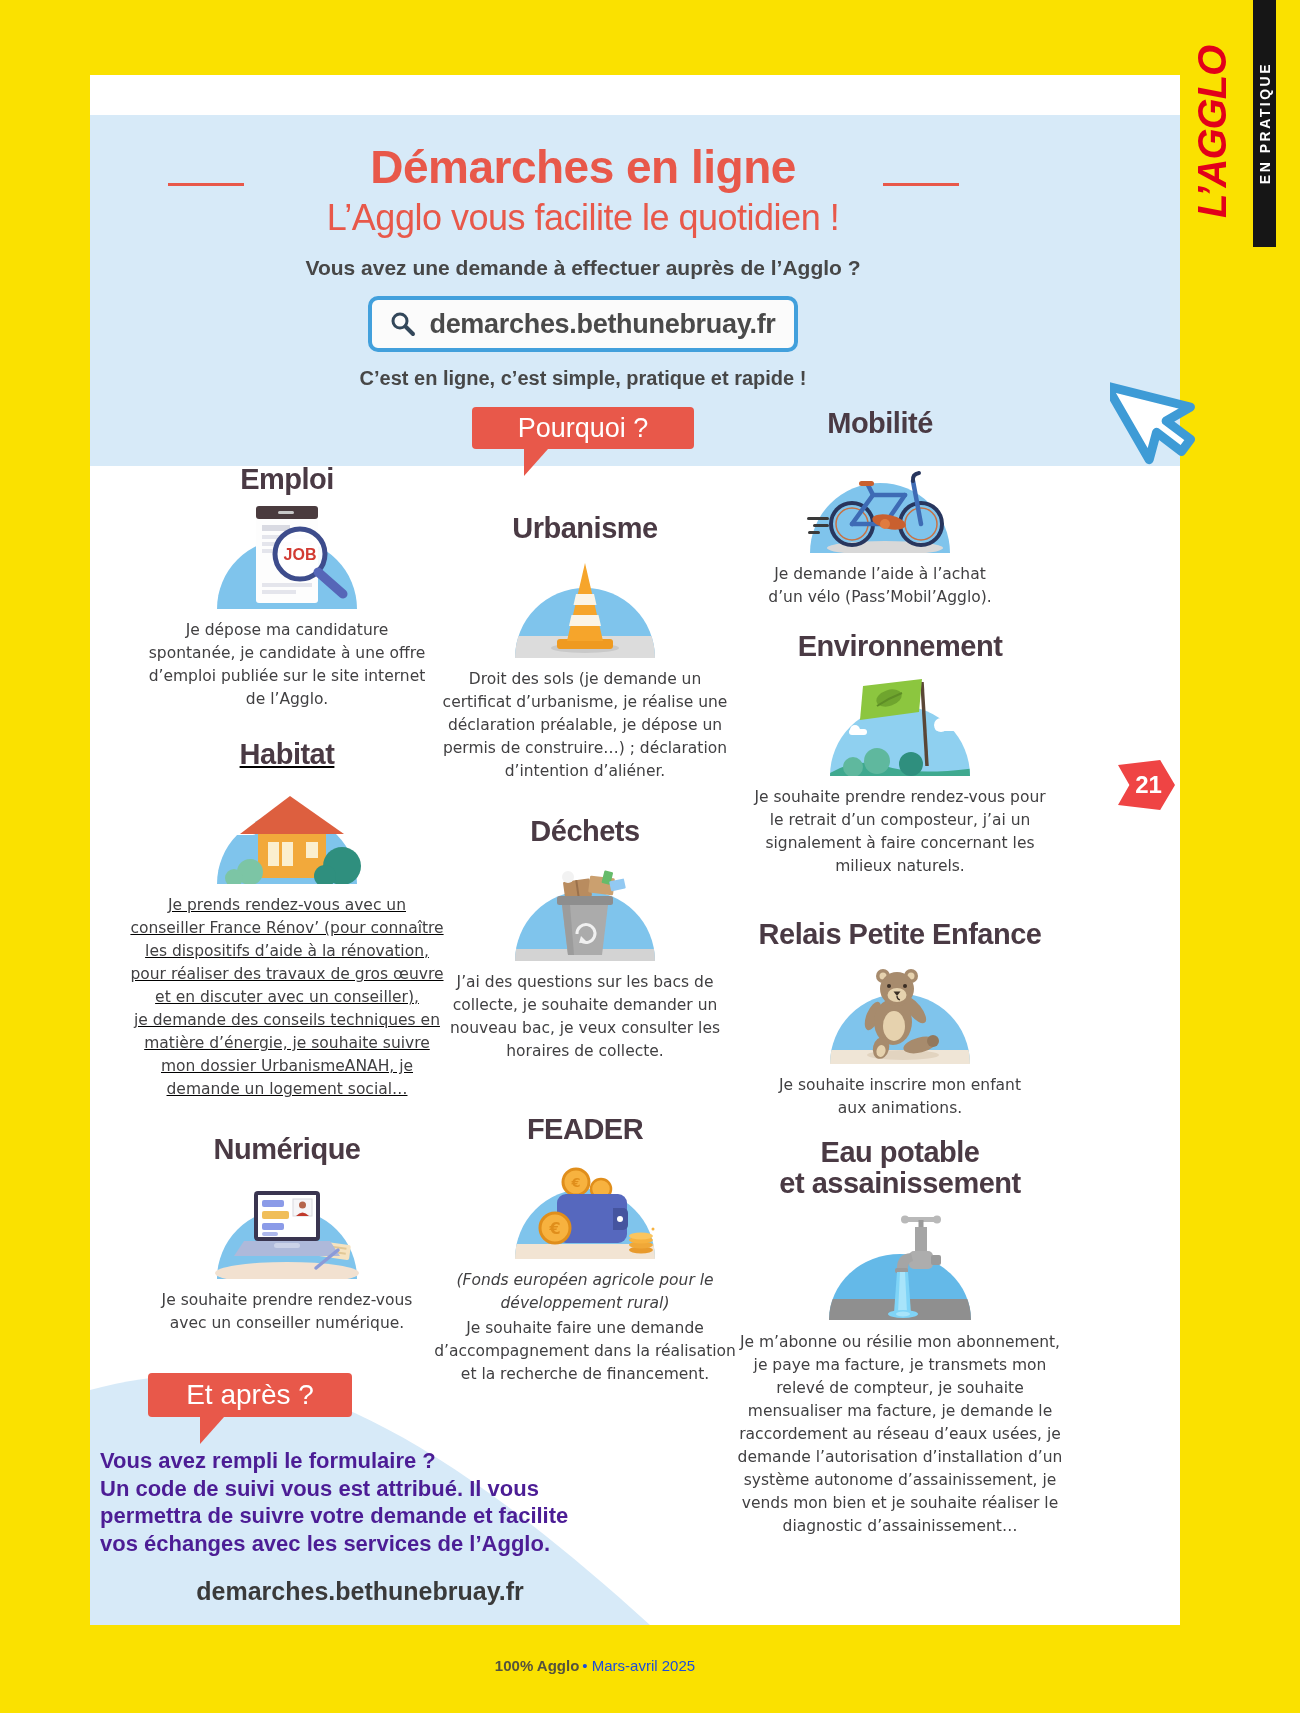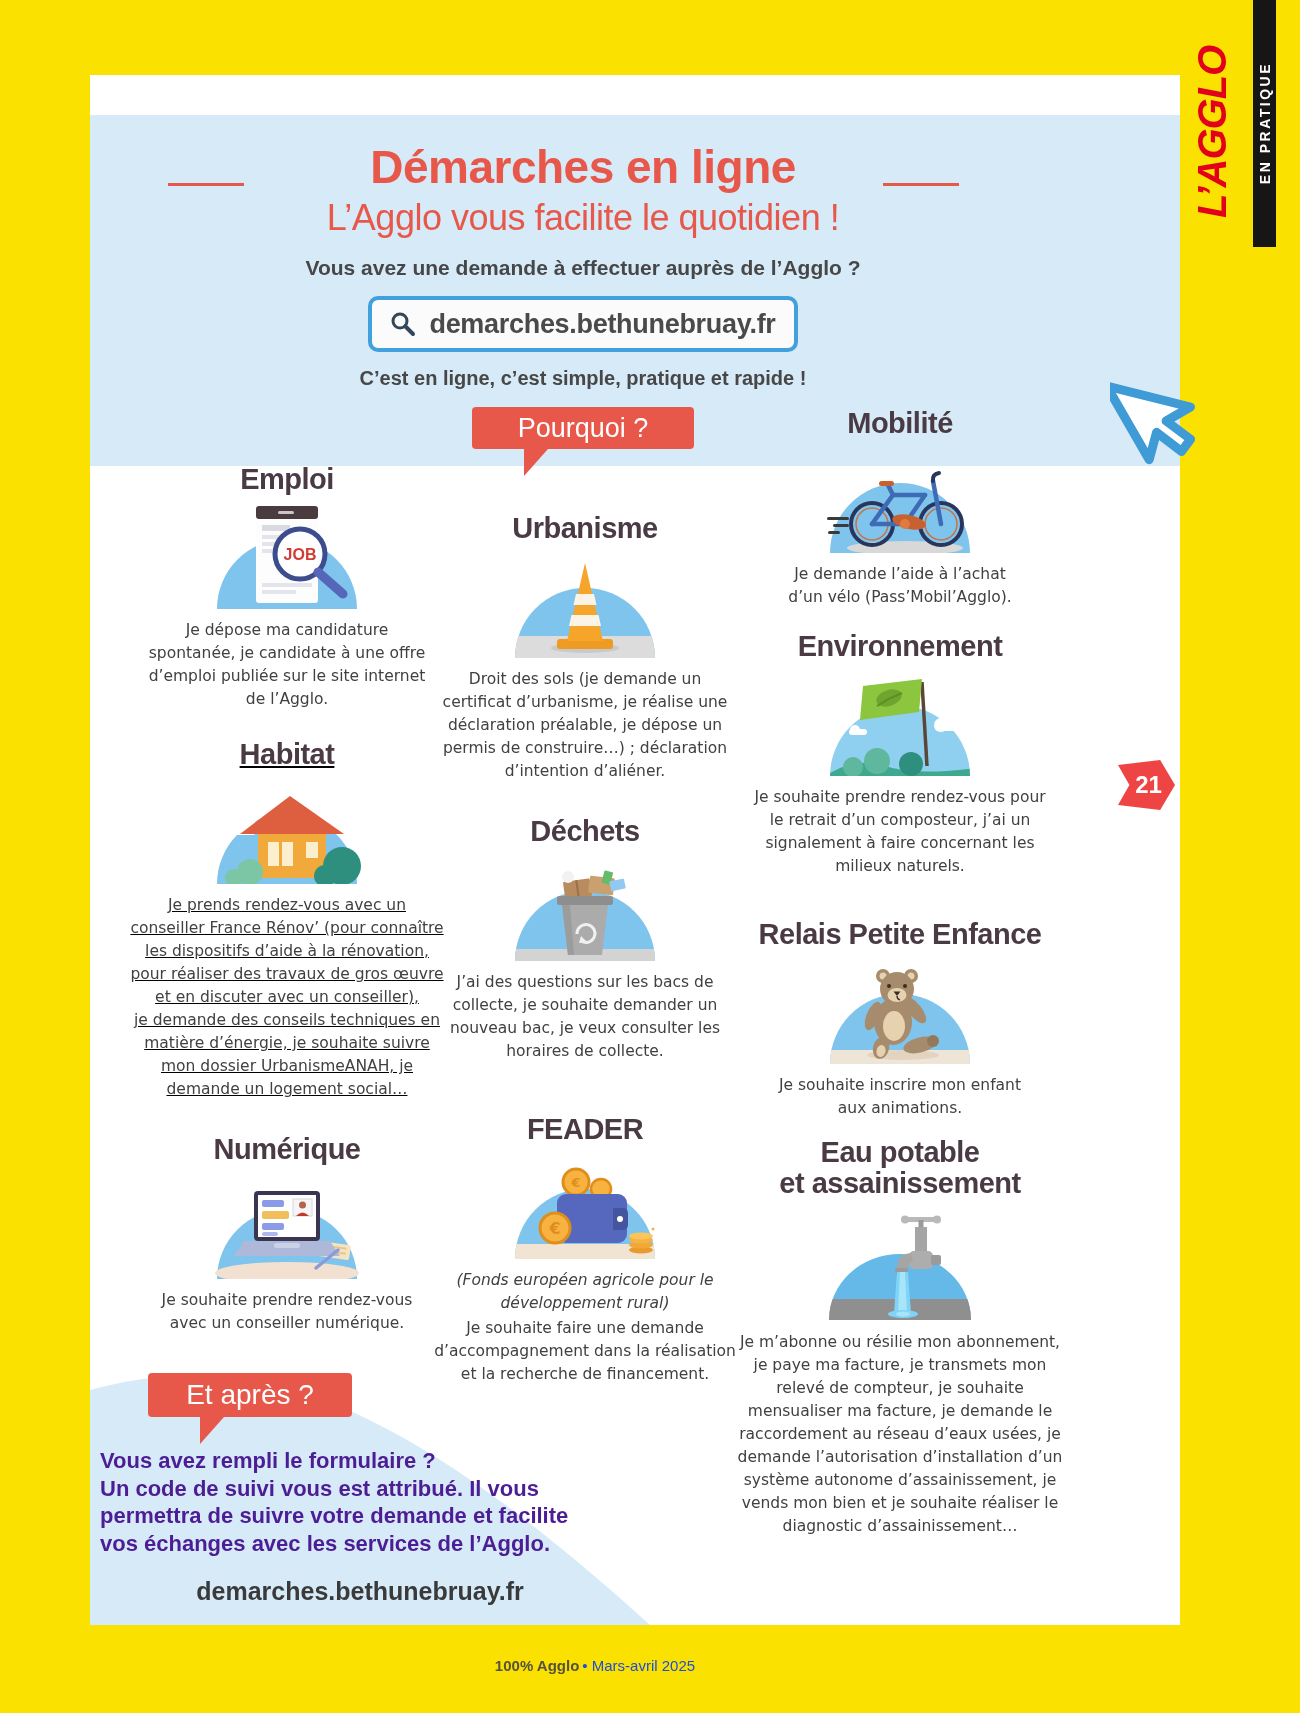--- a/index.html
+++ b/index.html
@@ -33,21 +33,21 @@
   .sec p.note { font-style:italic; }
   .sec p.follow { margin-top:2px; }
   .ill { display:block; margin:0 auto; }
 
   #sec-emploi       { left:32px;  top:389px;  width:330px; }
   #sec-habitat      { left:32px;  top:664px;  width:330px;text-decoration:underline; }
   #sec-numerique    { left:32px;  top:1059px; width:330px; }
   #sec-urbanisme    { left:330px; top:438px;  width:330px; }
   #sec-dechets      { left:330px; top:741px;  width:330px; }
   #sec-feader       { left:330px; top:1039px; width:330px; }
-  #sec-mobilite     { left:640px; top:333px;  width:340px; z-index:3; }
+  #sec-mobilite     { left:620px; top:333px;  width:340px; z-index:3; }
   #sec-environnement{ left:640px; top:556px;  width:340px; }
   #sec-relais       { left:640px; top:844px;  width:340px; }
   #sec-eau          { left:640px; top:1062px; width:340px; }
 
   .blob { position:absolute; left:0; top:1290px; z-index:1; }
   .after-text { position:absolute; left:10px; top:1372px; width:520px; text-align:left; font-size:22px;
                 line-height:27.5px; font-weight:bold; color:#4c1d95; white-space:pre; z-index:2; }
   .after-site { position:absolute; left:10px; top:1502px; width:520px; text-align:center; font-size:25px;
                 font-weight:bold; color:#3A3A3A; z-index:2; }
 

